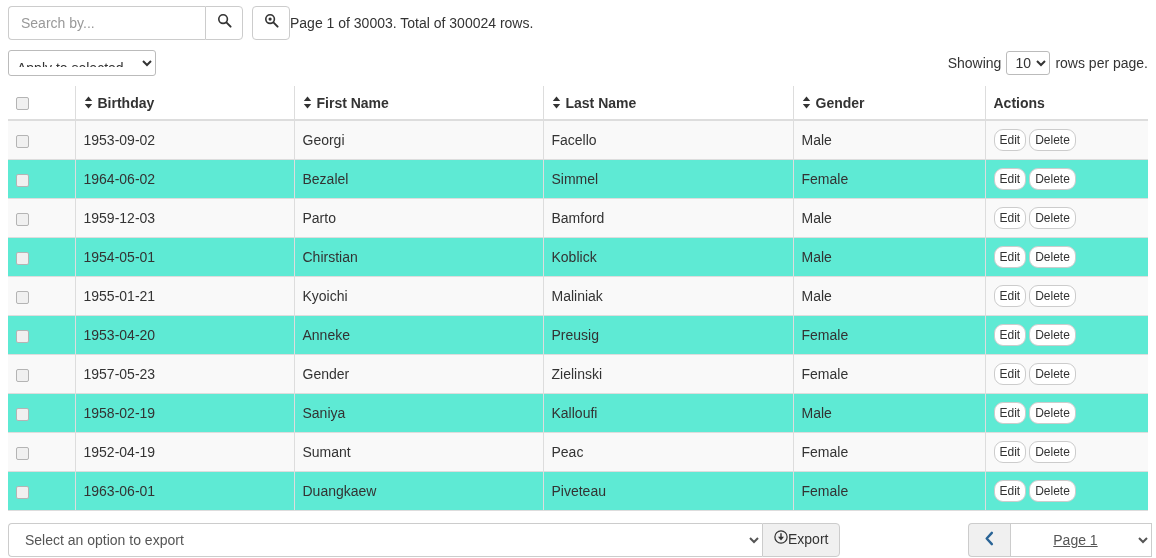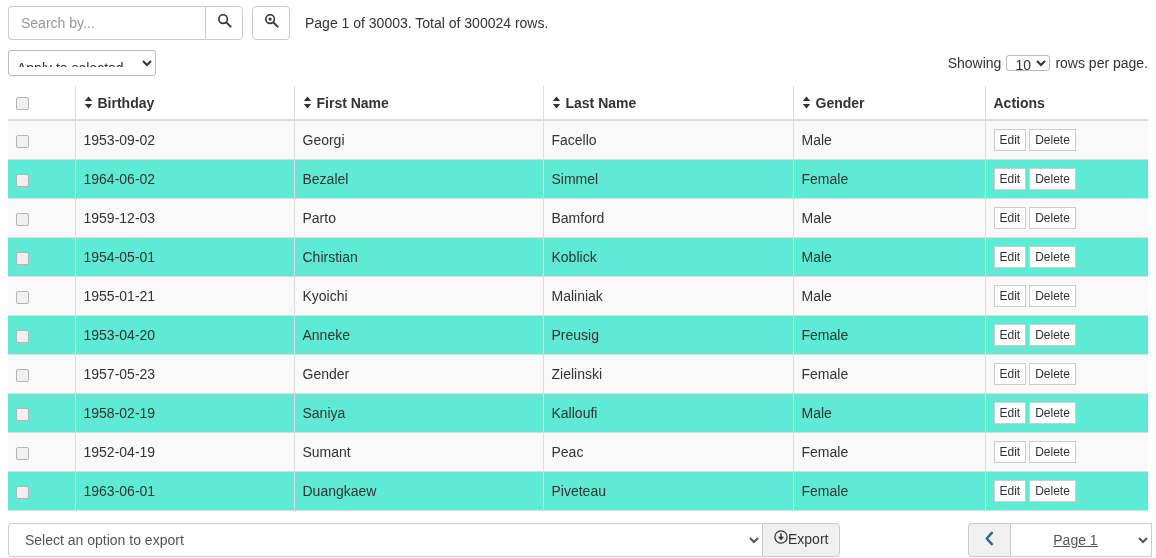--- a/index.html
+++ b/index.html
@@ -67,21 +67,20 @@
   .btn-search-adv {
     margin-left: 9px;
     width: 38px;
     height: 34px;
     padding: 0;
     display: flex;
     align-items: center;
     justify-content: center;
   }
   .page-info {
-    margin-left: 15px;
     font-size: 14px;
     color: #333333;
     white-space: nowrap;
   }
 
   
   .subbar {
     display: flex;
     align-items: center;
     justify-content: space-between;
@@ -104,21 +103,21 @@
   .showing-wrap {
     display: flex;
     align-items: center;
     font-size: 14px;
     color: #333333;
     white-space: nowrap;
     margin-left: 36px;
   }
   .select-rows {
     margin: 0 5px;
-    height: 16px;
+    height: 24px;
     box-sizing: border-box;
     border: 1px solid #bbbbbb;
     border-radius: 3px;
     background: #ffffff;
     font-family: "Liberation Sans", sans-serif;
     font-size: 14px;
     color: #333333;
     padding: 0 2px 0 4px;
   }
 
@@ -189,21 +188,21 @@
   }
   .sort-icon svg { display: block; }
 
   .btn-xs {
     font-family: "Liberation Sans", sans-serif;
     font-size: 12px;
     line-height: 1.5;
     color: #333333;
     background: #ffffff;
     border: 1px solid #cccccc;
-    border-radius: 0;
+    border-radius: 9px;
     padding: 1px 5px;
     cursor: pointer;
     margin-right: 3px;
   }
 
   
   .bottombar {
     display: flex;
     padding: 12px 8px 0 8px;
     box-sizing: border-box;

